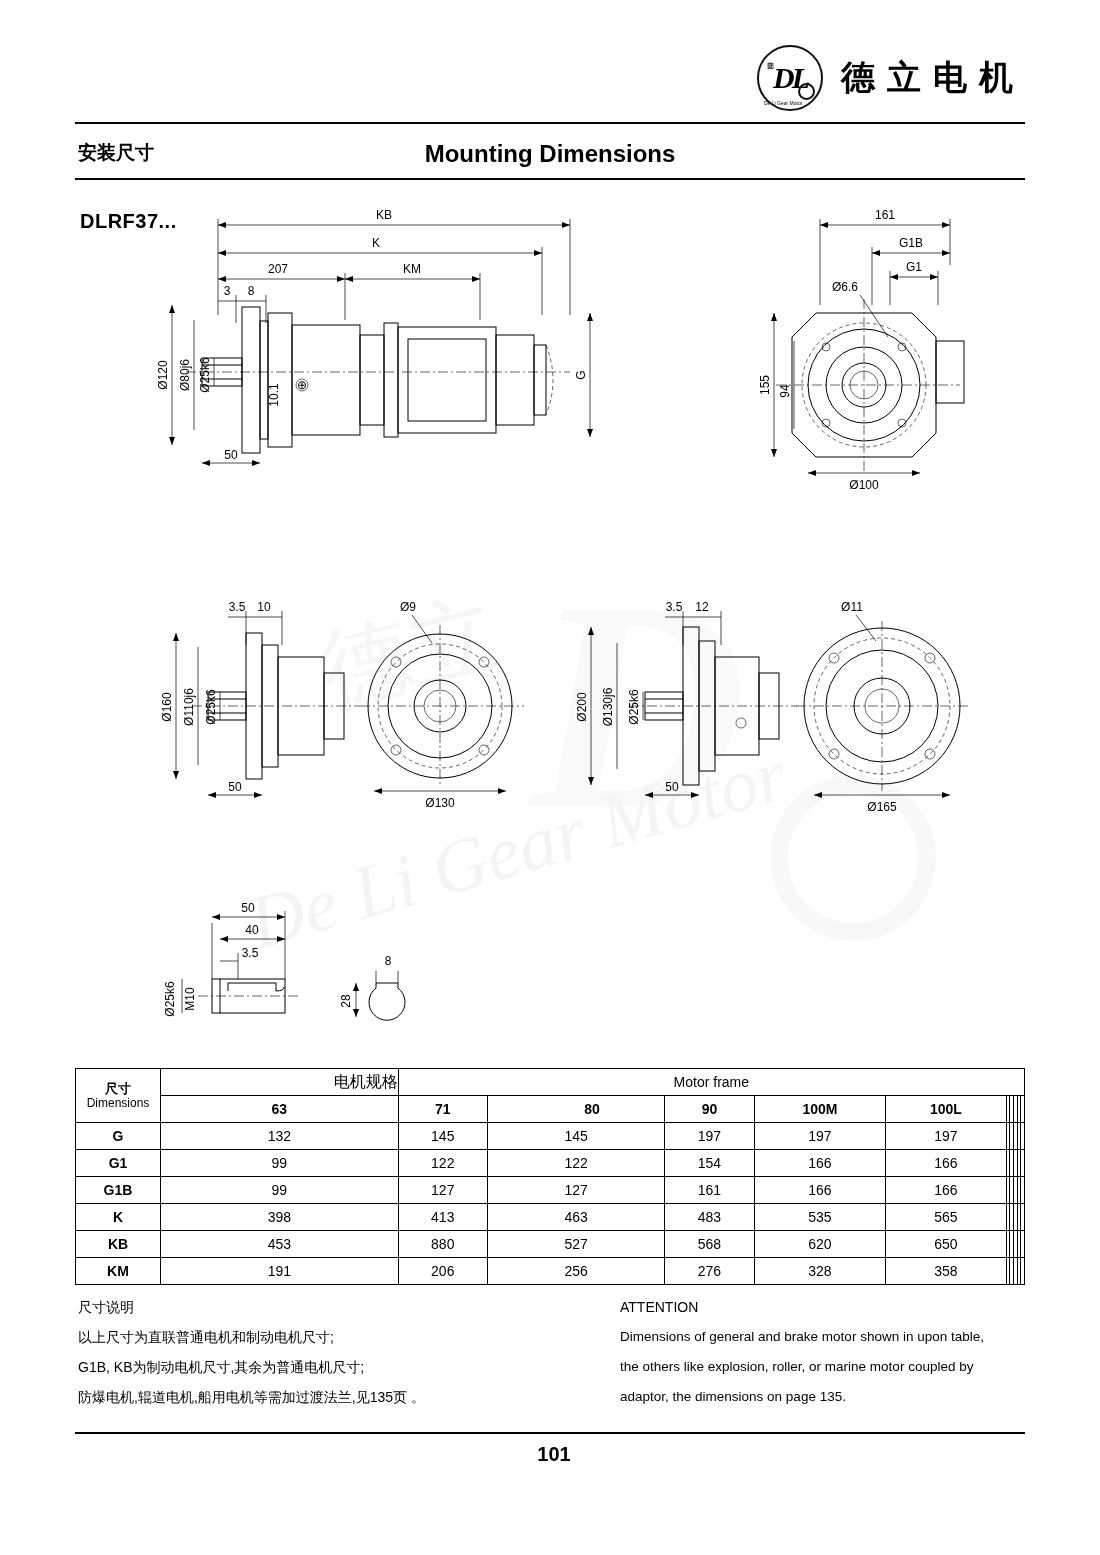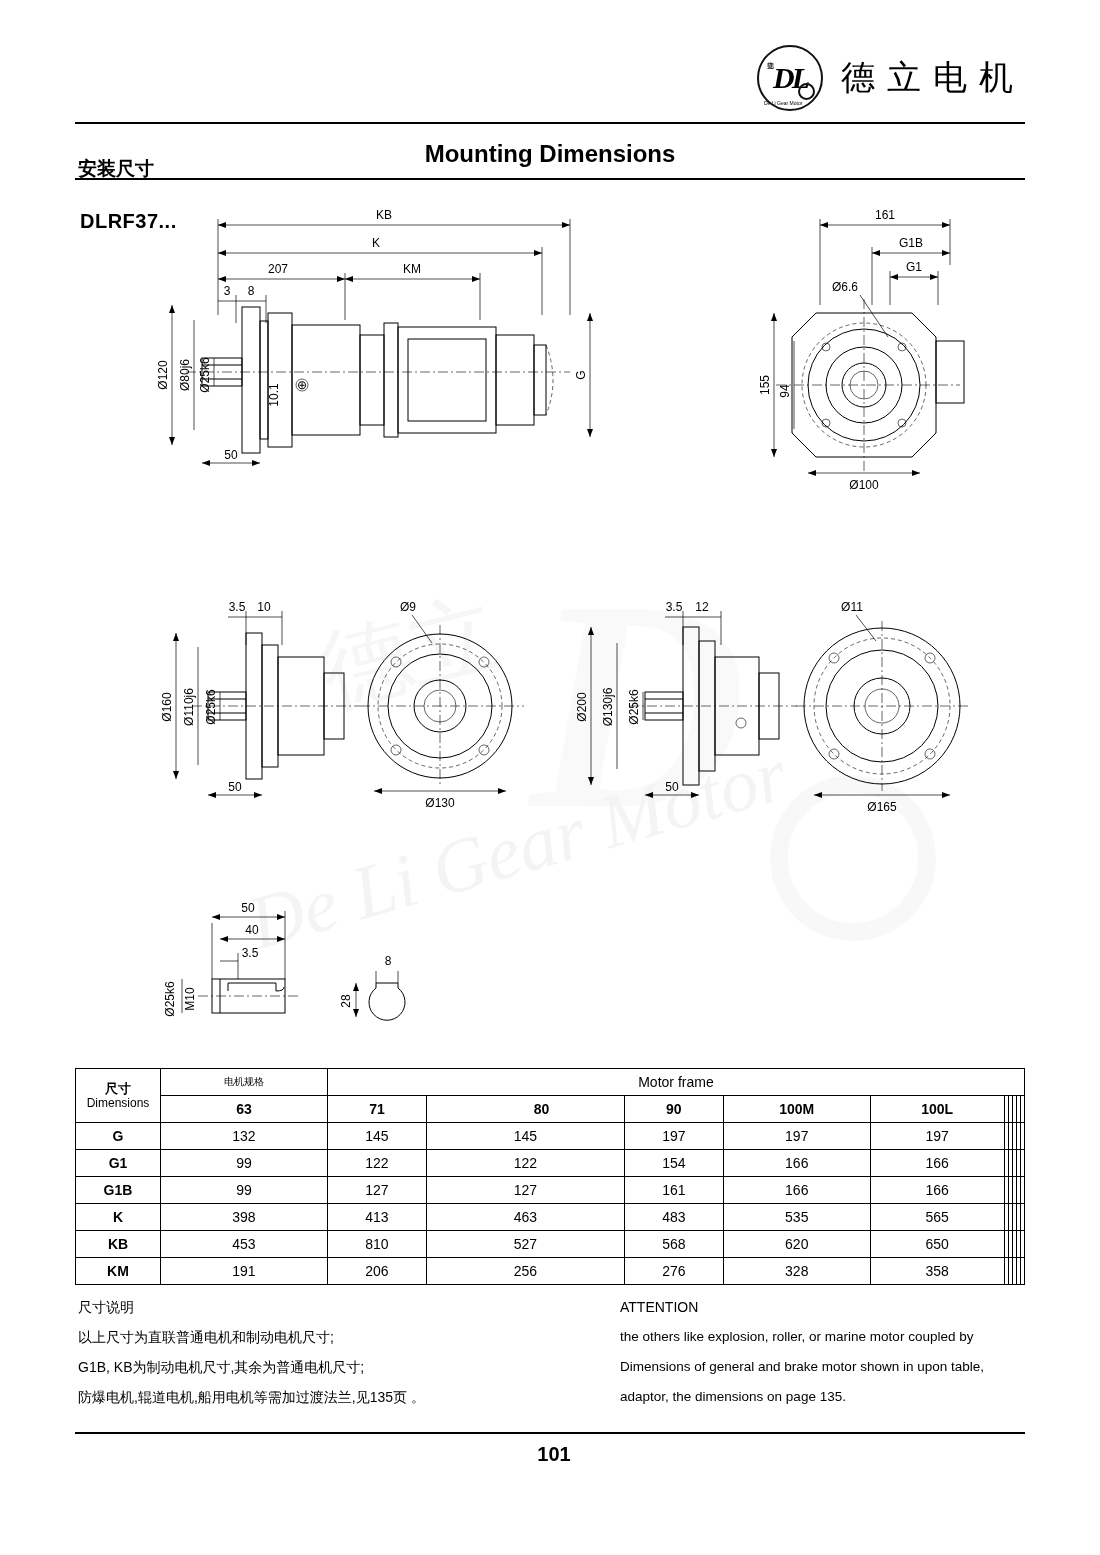--- a/index.html
+++ b/index.html
@@ -15,26 +15,26 @@
 
   
   .header{position:absolute;left:75px;top:45px;width:950px;height:75px;}
   .logo-wrap{position:absolute;right:0;top:0;display:flex;align-items:center;gap:18px;}
   .logo-mark{width:62px;height:62px;border-radius:50%;border:2px solid #111;
     display:flex;align-items:center;justify-content:center;position:relative;}
   .logo-mark .dl{font-family:"Liberation Serif",serif;font-size:30px;font-weight:bold;font-style:italic;letter-spacing:-3px;}
   .logo-mark .ring{position:absolute;right:6px;bottom:9px;width:13px;height:13px;border:2px solid #111;border-radius:50%;}
   .logo-mark .tiny{position:absolute;left:7px;top:9px;font-size:7px;line-height:8px;writing-mode:vertical-rl;}
   .logo-mark .tinyb{position:absolute;left:5px;bottom:3px;font-size:5px;letter-spacing:0px;}
-  .brand-cn{font-family:"Liberation Serif",serif;font-size:34px;font-weight:normal;letter-spacing:12px;}
+  .brand-cn{font-family:"Liberation Serif",serif;font-size:34px;font-weight:bold;letter-spacing:12px;}
 
   .hr-top{position:absolute;left:75px;top:122px;width:950px;height:2px;background:#000;}
   .hr-under-title{position:absolute;left:75px;top:178px;width:950px;height:2px;background:#000;}
 
-  .title-cn{position:absolute;left:78px;top:156px;font-size:19px;font-weight:bold;text-align:center;}
+  .title-cn{position:absolute;left:78px;top:140px;font-size:19px;font-weight:bold;text-align:center;}
   .title-en{position:absolute;left:0;top:140px;width:1100px;text-align:center;font-size:24px;font-weight:bold;}
 
   
   .model{position:absolute;left:80px;top:210px;font-size:20px;font-weight:bold;letter-spacing:0.5px;}
 
   
   .watermark{position:absolute;left:230px;top:545px;width:680px;height:420px;opacity:.28;pointer-events:none;}
   .wm-text{position:absolute;left:10px;top:260px;font-family:"Liberation Serif",serif;font-style:italic;
     font-size:76px;color:#d9d9d9;transform:rotate(-16deg);white-space:nowrap;}
   .wm-cn{position:absolute;left:90px;top:60px;font-family:"Liberation Serif",serif;font-size:90px;color:#e2e2e2;
@@ -370,21 +370,21 @@
     <text x="200" y="106" text-anchor="middle" transform="rotate(-90 200,106)">28</text>
   </svg>
 
   <table class="tbl">
     <tbody>
       <tr>
         <td class="hdr-l" rowspan="2">
           <div class="dimcell"><b>尺寸</b></div>
           <div class="dimcell">Dimensions</div>
         </td>
-        <td style="font-size:10px;">电机规格</td>
+        <td style="font-size:16px;text-align:right;">电机规格</td>
         <td colspan="10" style="font-size:14px;">Motor frame</td>
       </tr>
       <tr>
         <td style="font-weight:bold;">63</td>
         <td style="font-weight:bold;">71</td>
         <td style="font-weight:bold;padding-left:32px;">80</td>
         <td style="font-weight:bold;">90</td>
         <td style="font-weight:bold;">100M</td>
         <td style="font-weight:bold;">100L</td>
         <td></td>
@@ -446,21 +446,21 @@
         <td>565</td>
         <td></td>
         <td></td>
         <td></td>
         <td></td>
         <td></td>
       </tr>
       <tr>
         <td class="rowlabel">KB</td>
         <td>453</td>
-        <td>810</td>
+        <td>880</td>
         <td>527</td>
         <td>568</td>
         <td>620</td>
         <td>650</td>
         <td></td>
         <td></td>
         <td></td>
         <td></td>
         <td></td>
       </tr>
@@ -483,21 +483,21 @@
 
   <div class="notes-l">
     <div>尺寸说明</div>
     <div>以上尺寸为直联普通电机和制动电机尺寸;</div>
     <div>G1B, KB为制动电机尺寸,其余为普通电机尺寸;</div>
     <div>防爆电机,辊道电机,船用电机等需加过渡法兰,见135页 。</div>
   </div>
 
   <div class="notes-r">
     <div class="att">ATTENTION</div>
+    <div>Dimensions of general and brake motor shown in upon table,</div>
     <div>the others like explosion, roller, or marine motor coupled by</div>
-    <div>Dimensions of general and brake motor shown in upon table,</div>
     <div>adaptor, the dimensions on page 135.</div>
   </div>
 
   <div class="hr-bottom"></div>
   <div class="pageno">101</div>
 
 </div>
 
 </body></html>

